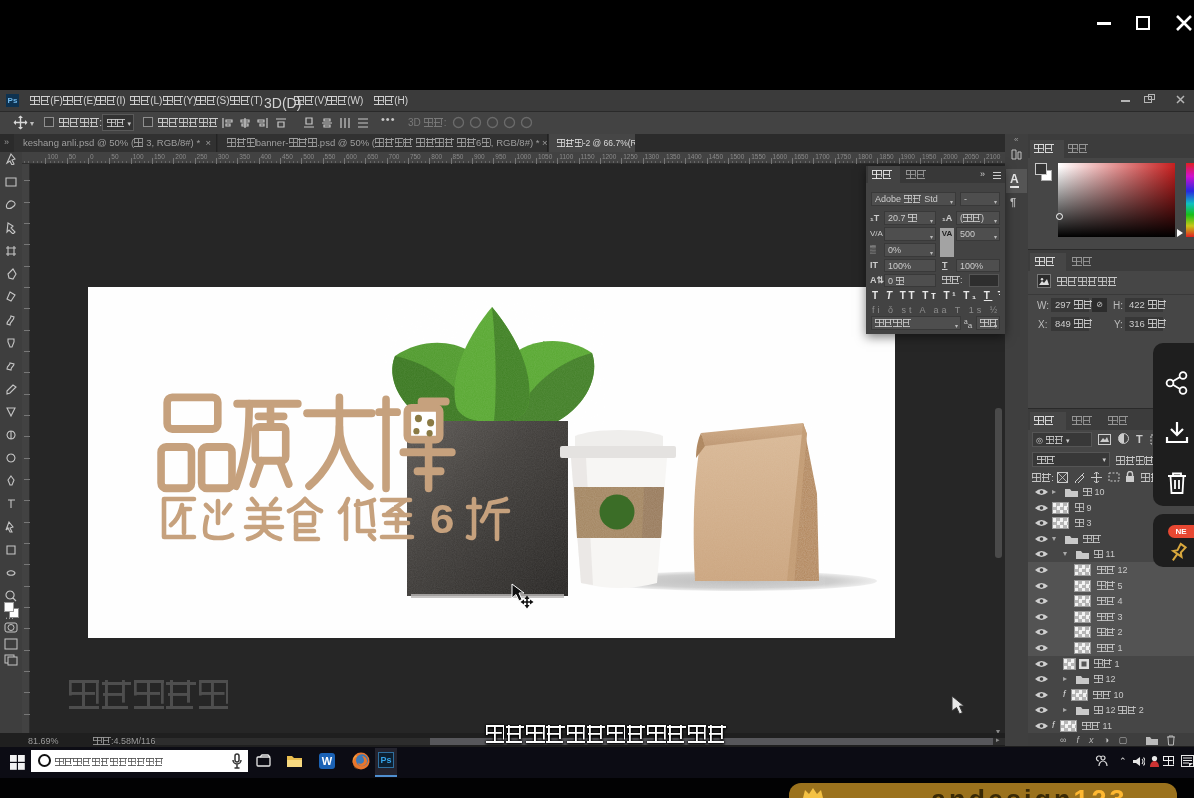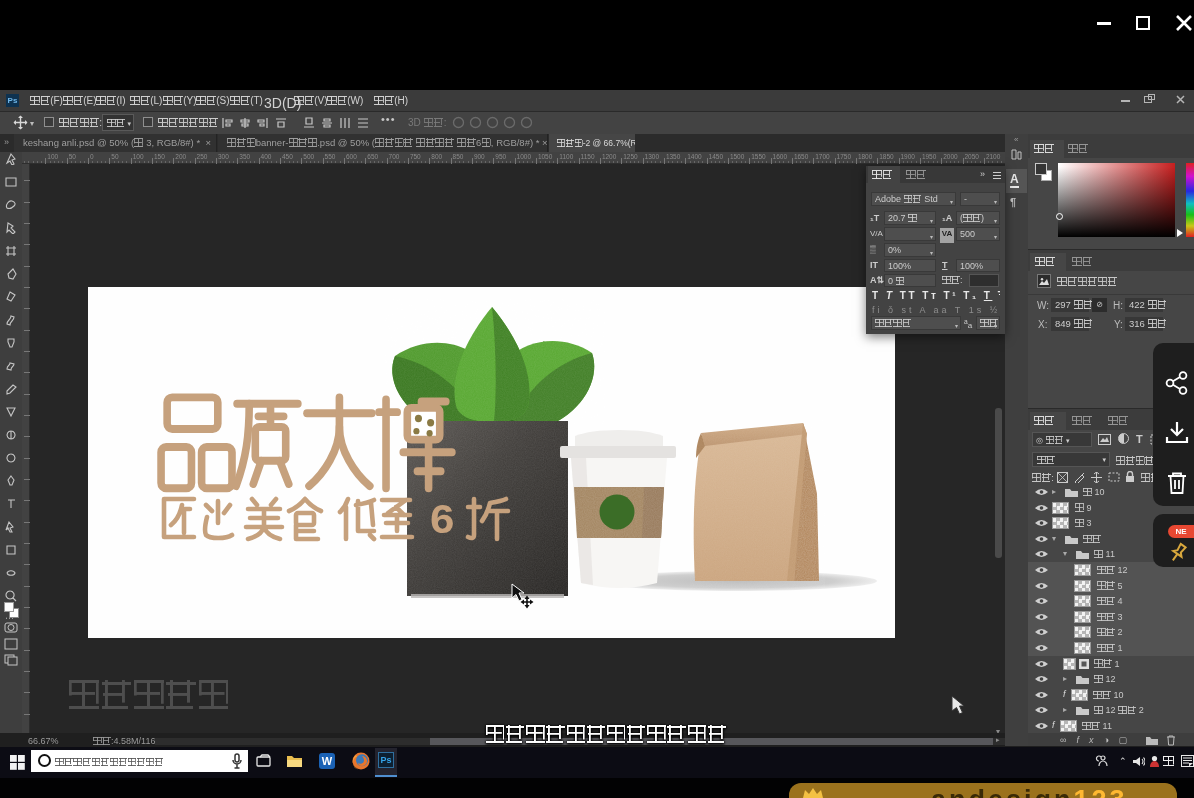--- a/index.html
+++ b/index.html
@@ -641,21 +641,21 @@
           <path d="M18 14 V24 M13 19 H23"></path>
           <path d="M18 12.5 L15.5 16 H20.5 Z M18 25.5 L15.5 22 H20.5 Z M11.5 19 L15 16.5 V21.5 Z M24.5 19 L21 16.5 V21.5 Z" fill="#111" stroke="none"></path>
         </g>
       </svg>
       <svg class="abs" style="left:920px;top:531px" width="16" height="20">
         <path d="M2 1 L2 16 L6.5 12.5 L9.5 19 L12.5 17.5 L9.5 11 L14 11 Z" fill="#e8e8e8" stroke="#333" stroke-width="1"></path>
       </svg>
       <div class="abs" style="left:965px;top:244px;width:7px;height:150px;background:#4a4a4a;border-radius:3px"></div>
       <div class="abs" style="left:966px;top:563px;color:#8a8a8a;font-size:8px">▾</div>
     </div>
-    <div class="abs" style="left:28px;top:736px;color:#9a9a9a;font-size:9px">66.67%</div>
+    <div class="abs" style="left:28px;top:736px;color:#9a9a9a;font-size:9px">81.69%</div>
     <div class="abs" style="left:93px;top:736px;color:#9a9a9a;font-size:9px;white-space:nowrap"><i class="k"></i><i class="k b"></i>:4.58M/116.3M</div>
     <div class="abs" style="left:167px;top:736px;color:#777;font-size:8px">◂&nbsp;&nbsp;&nbsp;▸</div>
     <div class="abs" style="left:155px;top:738px;width:850px;height:7px;background:#2d2d2d"></div>
     <div class="abs" style="left:430px;top:738px;width:563px;height:7px;background:#57575b"></div>
     <div class="abs" style="left:996px;top:736px;color:#8a8a8a;font-size:7px">▸</div>
     <div class="abs" style="left:1005px;top:134px;width:23px;height:612px;background:#3f3f3f"></div>
     <div class="abs" style="left:1014px;top:135px;color:#9a9a9a;font-size:8px">«</div>
     <svg class="abs" style="left:1010px;top:148px" width="13" height="13">
       <path d="M2 2h4v9H2zM8 4h3v7H8z" stroke="#c0c0c0" fill="none"></path>
     </svg>
@@ -870,21 +870,21 @@
       <div class="abs" style="left:5px;top:26px;width:85px;height:14px;background:#4e4e4e;border:1px solid #393939;color:#ccc;font-size:9px;line-height:13px;padding-left:3px;white-space:nowrap">Adobe <i class="k"></i><i class="k b"></i> Std<span class="abs" style="right:2px;top:3px;font-size:6px;color:#bbb">▾</span></div>
       <div class="abs" style="left:94px;top:26px;width:40px;height:14px;background:#4e4e4e;border:1px solid #393939;color:#ccc;font-size:9px;line-height:13px;padding-left:3px;white-space:nowrap">-<span class="abs" style="right:2px;top:3px;font-size:6px;color:#bbb">▾</span></div>
       <div class="abs" style="left:4px;top:47px;color:#ccc;font-size:9px"><b>₁T</b></div>
       <div class="abs" style="left:18px;top:45px;width:52px;height:14px;background:#4e4e4e;border:1px solid #393939;color:#ccc;font-size:9px;line-height:13px;padding-left:3px;white-space:nowrap">20.7 <i class="k"></i><span class="abs" style="right:2px;top:3px;font-size:6px;color:#bbb">▾</span></div>
       <div class="abs" style="left:76px;top:47px;color:#ccc;font-size:9px"><b>₁A</b></div>
       <div class="abs" style="left:90px;top:45px;width:44px;height:14px;background:#4e4e4e;border:1px solid #393939;color:#ccc;font-size:9px;line-height:13px;padding-left:3px;white-space:nowrap">(<i class="k"></i><i class="k b"></i>)<span class="abs" style="right:2px;top:3px;font-size:6px;color:#bbb">▾</span></div>
       <div class="abs" style="left:4px;top:63px;color:#ccc;font-size:8px">V/A</div>
       <div class="abs" style="left:18px;top:61px;width:52px;height:14px;background:#4e4e4e;border:1px solid #393939;color:#ccc;font-size:9px;line-height:13px;padding-left:3px;white-space:nowrap">
         <span class="abs" style="right:2px;top:3px;font-size:6px;color:#bbb">▾</span>
       </div>
-      <div class="abs" style="left:74px;top:62px;width:14px;height:15px;background:#a3a3a3;color:#222;font-size:8px;font-weight:bold;text-align:center;line-height:11px">VA</div>
+      <div class="abs" style="left:74px;top:62px;width:14px;height:29px;background:#a3a3a3;color:#222;font-size:8px;font-weight:bold;text-align:center;line-height:11px">VA</div>
       <div class="abs" style="left:90px;top:61px;width:44px;height:14px;background:#4e4e4e;border:1px solid #393939;color:#ccc;font-size:9px;line-height:13px;padding-left:3px;white-space:nowrap">500<span class="abs" style="right:2px;top:3px;font-size:6px;color:#bbb">▾</span></div>
       <div class="abs" style="left:4px;top:79px;color:#ccc;font-size:8px">▒</div>
       <div class="abs" style="left:18px;top:77px;width:52px;height:14px;background:#4e4e4e;border:1px solid #393939;color:#ccc;font-size:9px;line-height:13px;padding-left:3px;white-space:nowrap">0%<span class="abs" style="right:2px;top:3px;font-size:6px;color:#bbb">▾</span></div>
       <div class="abs" style="left:4px;top:94px;color:#ccc;font-size:9px"><b>IT</b></div>
       <div class="abs" style="left:18px;top:93px;width:52px;height:13px;background:#4e4e4e;border:1px solid #393939;color:#ccc;font-size:9px;line-height:12px;padding-left:3px">100%</div>
       <div class="abs" style="left:76px;top:94px;color:#ccc;font-size:9px"><b><u>T</u></b></div>
       <div class="abs" style="left:90px;top:93px;width:44px;height:13px;background:#4e4e4e;border:1px solid #393939;color:#ccc;font-size:9px;line-height:12px;padding-left:3px">100%</div>
       <div class="abs" style="left:4px;top:109px;color:#ccc;font-size:9px"><b>A⇅</b></div>
       <div class="abs" style="left:18px;top:108px;width:52px;height:13px;background:#4e4e4e;border:1px solid #393939;color:#ccc;font-size:9px;line-height:12px;padding-left:3px">0 <i class="k"></i></div>
       <div class="abs" style="left:76px;top:109px;color:#ccc;font-size:9px"><i class="k"></i><i class="k b"></i>:</div>

